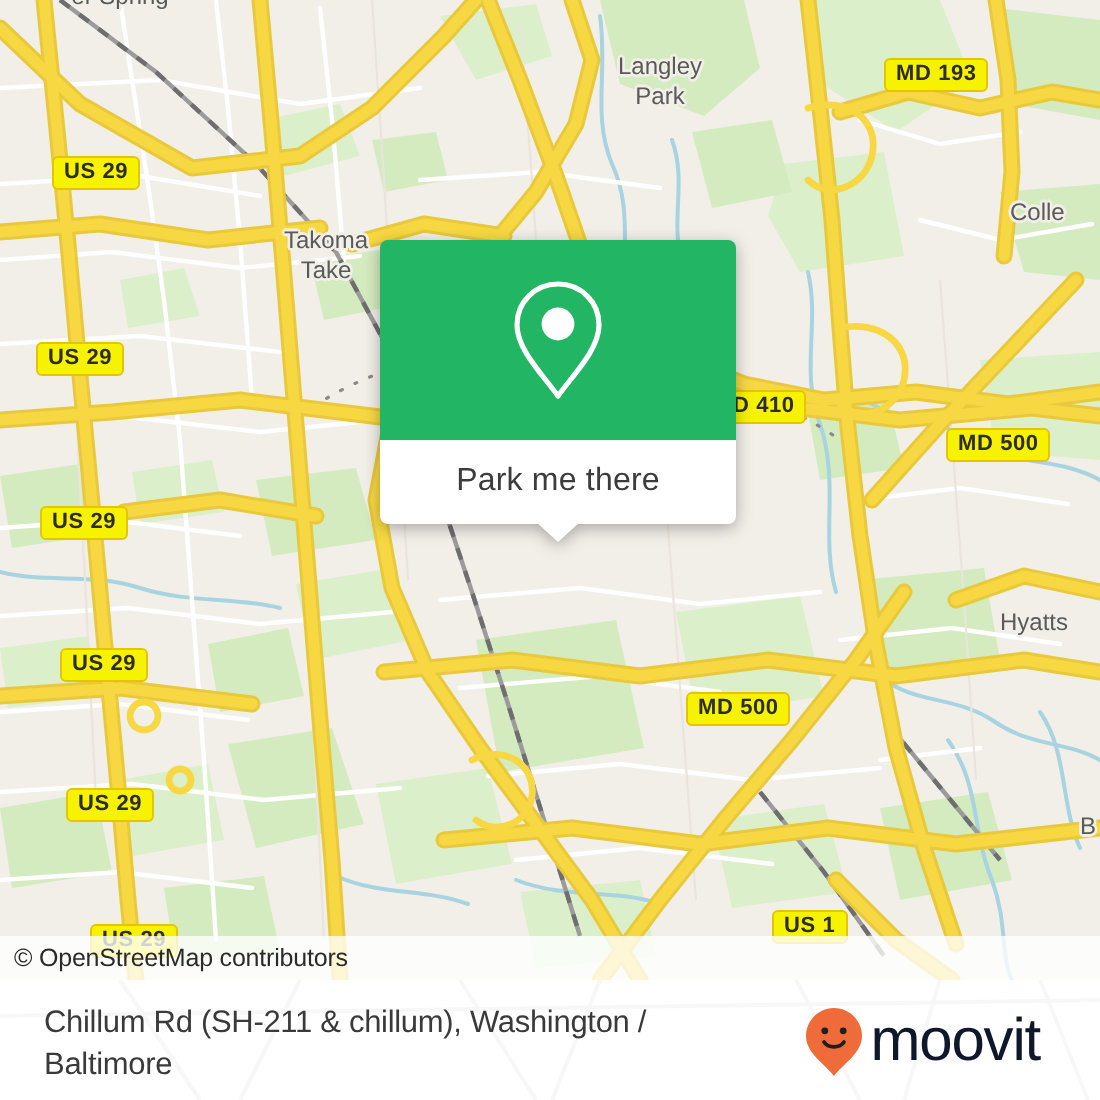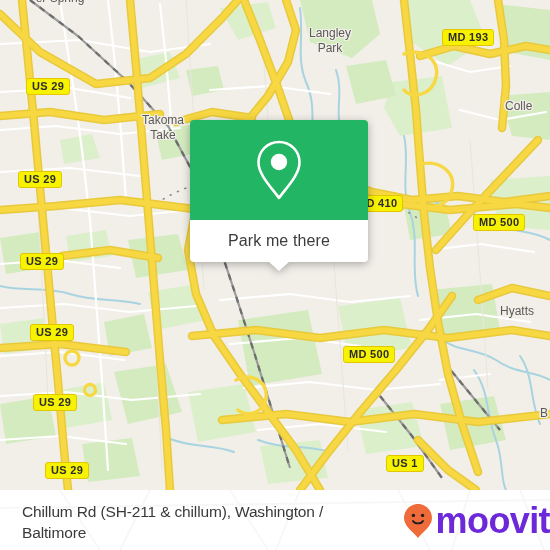--- a/index.html
+++ b/index.html
@@ -148,42 +148,42 @@
     position: absolute;
     left: 0; top: 0;
     opacity: 0.07;
   }
   .footer-inner {
     position: relative;
     height: 100%;
     display: flex;
     align-items: flex-start;
     justify-content: space-between;
-    padding: 11px 0 0 22px;
+    padding: 11px 30px 0 22px;
     box-sizing: border-box;
   }
   .footer-title {
     font-family: "Liberation Sans", sans-serif;
     font-size: 15.5px;
     line-height: 21px;
     color: #3a3a3a;
     max-width: 360px;
     letter-spacing: -0.15px;
   }
   .brand {
     display: flex;
     align-items: center;
     gap: 3px;
     padding-top: 2px;
   }
   .brand-word {
     font-family: "Liberation Sans", sans-serif;
-    font-size: 36px;
-    font-weight: 700;
-    color: #6d28d9;
+    font-size: 30px;
+    font-weight: 400;
+    color: #0f172a;
     letter-spacing: -0.6px;
     line-height: 30px;
   }
 </style>
 </head>
 <body>
 
 <div id="app">
 
   <div class="map">
@@ -375,20 +375,23 @@
           <path d="M28 4 C16.5 4 7.5 13 7.5 24.5 C7.5 37 21 50 28 60 C35 50 48.5 37 48.5 24.5 C48.5 13 39.5 4 28 4 Z" fill="none" stroke="#ffffff" stroke-width="2.6" stroke-linejoin="round"></path>
           <circle cx="28" cy="24" r="8.2" fill="#ffffff"></circle>
         </svg>
       </div>
       <div class="popup-foot">
         <span>Park me there</span>
       </div>
       <div class="popup-tail"></div>
     </div>
 
+    <div class="attrib">
+      <span>© OpenStreetMap contributors</span>
+    </div>
   </div>
 
   <div class="footer">
     <svg class="footer-wm" width="550" height="60" viewBox="0 0 550 60">
       <g stroke="#9a9a9a" stroke-width="2" fill="none">
         <path d="M60,0 L100,60"></path>
         <path d="M150,0 L120,60"></path>
         <path d="M230,0 L268,60"></path>
         <path d="M300,0 L276,60"></path>
         <path d="M398,0 L430,60"></path>

